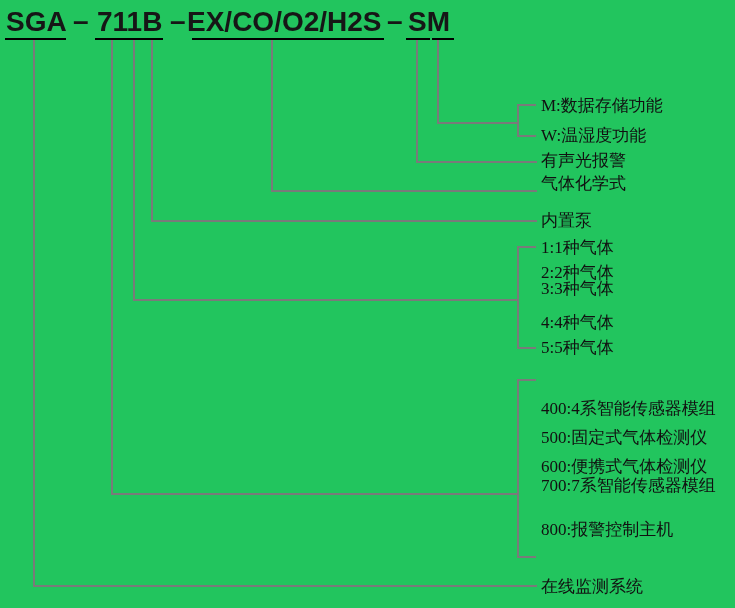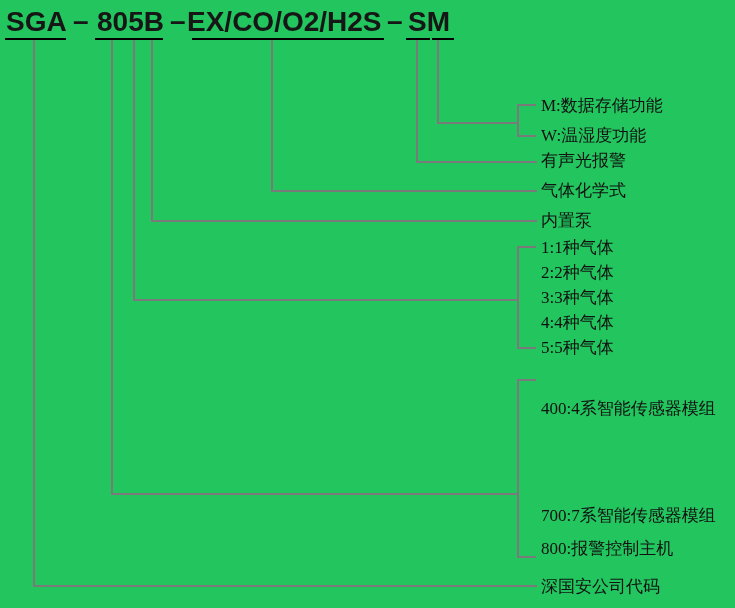--- a/index.html
+++ b/index.html
@@ -29,21 +29,21 @@
     font-size:17px;line-height:20px;color:#111111;white-space:nowrap;
   }
 </style>
 </head>
 <body>
 
 <div class="canvas">
 
   <span class="seg" style="left:6px">SGA</span>
   <span class="sep" style="left:73px">–</span>
-  <span class="seg" style="left:97px">805B</span>
+  <span class="seg" style="left:97px">711B</span>
   <span class="sep" style="left:170px">–</span>
   <span class="seg" style="left:187px">EX/CO/O2/H2S</span>
   <span class="sep" style="left:387px">–</span>
   <span class="seg" style="left:408px">SM</span>
 
   <div class="ul" style="left:5px;top:38px;width:61px"></div>
   <div class="ul" style="left:95px;top:38px;width:68px"></div>
   <div class="ul" style="left:192px;top:38px;width:192px"></div>
   <div class="ul" style="left:406px;top:38px;width:24px"></div>
   <div class="ul" style="left:432px;top:38px;width:22px"></div>
@@ -72,28 +72,30 @@
   <div class="hline" style="left:517px;top:246px;width:19px"></div>
   <div class="hline" style="left:517px;top:347px;width:19px"></div>
 
   <div class="vline" style="left:517px;top:379px;height:179px"></div>
   <div class="hline" style="left:517px;top:379px;width:19px"></div>
   <div class="hline" style="left:517px;top:556px;width:19px"></div>
 
   <div class="lbl" style="top:126px">W:温湿度功能</div>
   <div class="lbl" style="top:96px">M:数据存储功能</div>
   <div class="lbl" style="top:151px">有声光报警</div>
-  <div class="lbl" style="top:181px">气体化学式</div>
+  <div class="lbl" style="top:174px">气体化学式</div>
   <div class="lbl" style="top:211px">内置泵</div>
 
   <div class="lbl" style="top:238px">1:1种气体</div>
   <div class="lbl" style="top:263px">2:2种气体</div>
-  <div class="lbl" style="top:288px">3:3种气体</div>
+  <div class="lbl" style="top:279px">3:3种气体</div>
   <div class="lbl" style="top:313px">4:4种气体</div>
   <div class="lbl" style="top:338px">5:5种气体</div>
 
   <div class="lbl" style="top:399px">400:4系智能传感器模组</div>
-  <div class="lbl" style="top:506px">700:7系智能传感器模组</div>
-  <div class="lbl" style="top:539px">800:报警控制主机</div>
+  <div class="lbl" style="top:428px">500:固定式气体检测仪</div>
+  <div class="lbl" style="top:457px">600:便携式气体检测仪</div>
+  <div class="lbl" style="top:476px">700:7系智能传感器模组</div>
+  <div class="lbl" style="top:520px">800:报警控制主机</div>
 
-  <div class="lbl" style="top:577px">深国安公司代码</div>
+  <div class="lbl" style="top:577px">在线监测系统</div>
 
 </div>
 
 </body></html>

